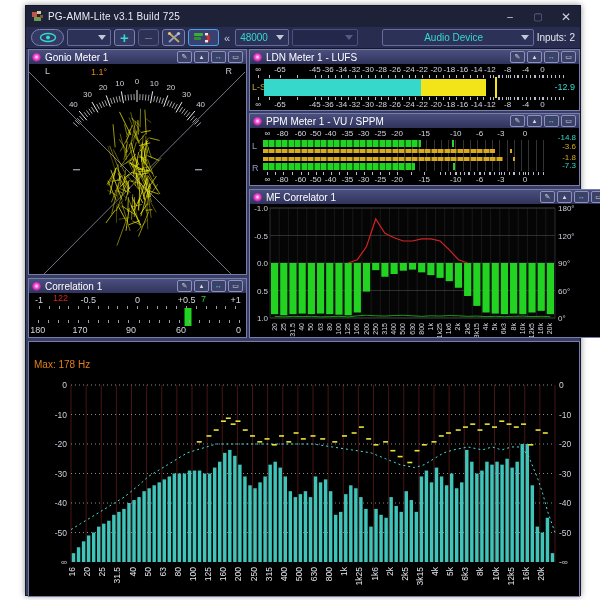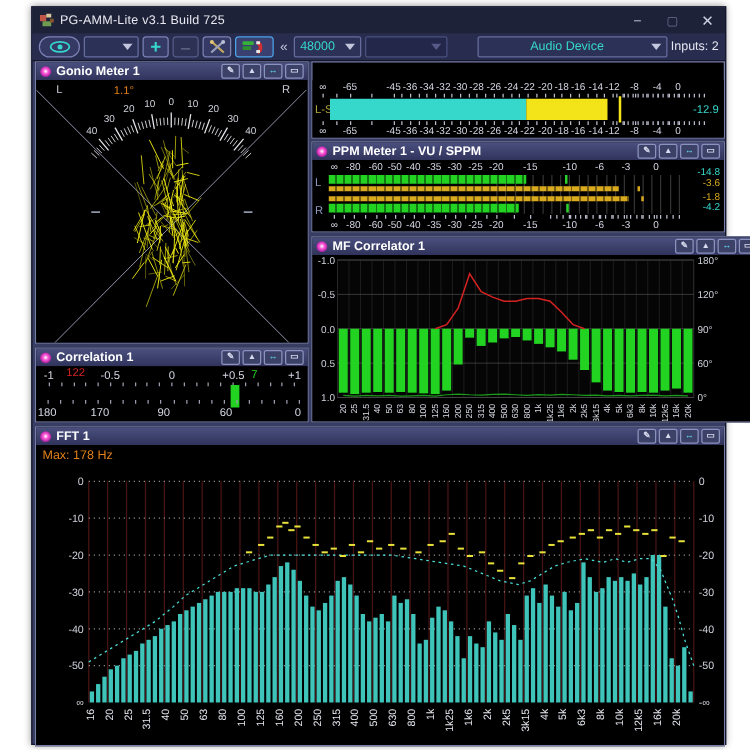--- a/index.html
+++ b/index.html
@@ -17,21 +17,21 @@
     display:flex;align-items:center;gap:3px;padding:0 5px;box-sizing:border-box;border-bottom:1px solid #14162a;}
   .tbtn{height:17px;background:#343a63;border:1px solid #7b82b4;border-radius:3px;
     display:flex;align-items:center;justify-content:center;color:#cfd2e2;box-sizing:border-box;}
   .drop{height:17px;background:#2c3158;border:1px solid #666d9e;border-radius:2px;display:flex;
     align-items:center;color:#36d8cc;font-size:10px;box-sizing:border-box;padding:0 4px;position:relative;}
   .drop .arr{margin-left:auto;width:0;height:0;border-left:4px solid transparent;
     border-right:4px solid transparent;border-top:5px solid #c3c7dd;}
   .drop.dis{background:#23274a;border-color:#4a5080;color:#555a86;}
   .panel{position:absolute;background:#000;border:1px solid #767da9;box-sizing:border-box;}
   .ptitle{height:14px;background:linear-gradient(#4a4f7e,#30345c);display:flex;align-items:center;
-    color:#fff;font-size:10px;font-weight:bold;padding:0 3px;gap:4px;border-bottom:1px solid #181a30;}
+    color:#fff;font-size:10px;font-weight:normal;padding:0 3px;gap:4px;border-bottom:1px solid #181a30;}
   .picon{width:9px;height:9px;border-radius:50%;
     background:radial-gradient(circle at 50% 45%,#ffffff 0%,#ff5ad6 30%,#b126a6 62%,rgba(20,0,20,0) 74%);}
   .pbtns{margin-left:auto;display:flex;gap:2px;}
   .pbtn{width:13px;height:10px;background:#3c4168;border:1px solid #8b92bd;border-radius:2px;
     color:#d7dbee;font-size:7px;line-height:9px;text-align:center;overflow:hidden;}
   .pbody{position:absolute;left:0;top:14px;right:0;bottom:0;background:#000;overflow:hidden;}
   .abs{position:absolute;}
   svg{display:block;}
 </style>
 </head>
@@ -407,20 +407,30 @@
           <div class="abs" style="left: calc(97%); top: 27px; width: 1px; height: 3px; background: rgb(154, 157, 174);"></div>
           <div class="abs" style="left: calc(4%); top: 32px; font-size: 9px; color: rgb(212, 214, 226); transform: translateX(-50%); white-space: nowrap;">180</div>
           <div class="abs" style="left: calc(23.5%); top: 32px; font-size: 9px; color: rgb(212, 214, 226); transform: translateX(-50%); white-space: nowrap;">170</div>
           <div class="abs" style="left: calc(47%); top: 32px; font-size: 9px; color: rgb(212, 214, 226); transform: translateX(-50%); white-space: nowrap;">90</div>
           <div class="abs" style="left: calc(70%); top: 32px; font-size: 9px; color: rgb(212, 214, 226); transform: translateX(-50%); white-space: nowrap;">60</div>
           <div class="abs" style="left: calc(96.5%); top: 32px; font-size: 9px; color: rgb(212, 214, 226); transform: translateX(-50%); white-space: nowrap;">0</div>
         </div>
   </div>
 
   <div class="panel" style="left:223px;top:43px;width:331px;height:62px;">
+    <div class="ptitle">
+          <span class="picon"></span>
+          <span>LDN Meter 1 - LUFS</span>
+          <span class="pbtns">
+            <span class="pbtn">✎</span>
+            <span class="pbtn">▴</span>
+            <span class="pbtn" style="color: rgb(95, 216, 232);">↔</span>
+            <span class="pbtn">▭</span>
+          </span>
+        </div>
     <div class="pbody" id="ldnBody">
           <div class="abs" style="left: calc(2.5%); top: 1px; font-size: 8px; color: rgb(212, 214, 226); transform: translateX(-50%); white-space: nowrap;">∞</div>
           <div class="abs" style="left: calc(9.1%); top: 1px; font-size: 8px; color: rgb(212, 214, 226); transform: translateX(-50%); white-space: nowrap;">-65</div>
           <div class="abs" style="left: calc(19.7%); top: 1px; font-size: 8px; color: rgb(212, 214, 226); transform: translateX(-50%); white-space: nowrap;">-45</div>
           <div class="abs" style="left: calc(23.7%); top: 1px; font-size: 8px; color: rgb(212, 214, 226); transform: translateX(-50%); white-space: nowrap;">-36</div>
           <div class="abs" style="left: calc(27.8%); top: 1px; font-size: 8px; color: rgb(212, 214, 226); transform: translateX(-50%); white-space: nowrap;">-34</div>
           <div class="abs" style="left: calc(31.8%); top: 1px; font-size: 8px; color: rgb(212, 214, 226); transform: translateX(-50%); white-space: nowrap;">-32</div>
           <div class="abs" style="left: calc(35.9%); top: 1px; font-size: 8px; color: rgb(212, 214, 226); transform: translateX(-50%); white-space: nowrap;">-30</div>
           <div class="abs" style="left: calc(39.9%); top: 1px; font-size: 8px; color: rgb(212, 214, 226); transform: translateX(-50%); white-space: nowrap;">-28</div>
           <div class="abs" style="left: calc(44.1%); top: 1px; font-size: 8px; color: rgb(212, 214, 226); transform: translateX(-50%); white-space: nowrap;">-26</div>
@@ -688,21 +698,21 @@
             <div class="abs" style="left: calc(65.7%); top: 47px; font-size: 8px; color: rgb(212, 214, 226); transform: translateX(-50%); white-space: nowrap;">-10</div>
             <div class="abs" style="left: calc(73.7%); top: 47px; font-size: 8px; color: rgb(212, 214, 226); transform: translateX(-50%); white-space: nowrap;">-6</div>
             <div class="abs" style="left: calc(80.8%); top: 47px; font-size: 8px; color: rgb(212, 214, 226); transform: translateX(-50%); white-space: nowrap;">-3</div>
             <div class="abs" style="left: calc(88.9%); top: 47px; font-size: 8px; color: rgb(212, 214, 226); transform: translateX(-50%); white-space: nowrap;">0</div>
           </div>
           <div class="abs" style="left: 2px; top: 13px; color: rgb(142, 154, 192); font-size: 9px;">L</div>
           <div class="abs" style="left: 2px; top: 35px; color: rgb(142, 154, 192); font-size: 9px;">R</div>
           <div class="abs" style="right: 3px; top: 5px; font-size: 8px; color: rgb(54, 216, 204);">-14.8</div>
           <div class="abs" style="right: 3px; top: 14px; font-size: 8px; color: rgb(217, 169, 30);">-3.6</div>
           <div class="abs" style="right: 3px; top: 25px; font-size: 8px; color: rgb(217, 169, 30);">-1.8</div>
-          <div class="abs" style="right: 3px; top: 33px; font-size: 8px; color: rgb(54, 216, 204);">-4.2</div>
+          <div class="abs" style="right: 3px; top: 33px; font-size: 8px; color: rgb(54, 216, 204);">-7.3</div>
         </div>
   </div>
 
   <div class="panel" style="left:223px;top:183px;width:361px;height:149px;">
     <div class="ptitle">
           <span class="picon"></span>
           <span>MF Correlator 1</span>
           <span class="pbtns">
             <span class="pbtn">✎</span>
             <span class="pbtn">▴</span>
@@ -822,30 +832,20 @@
             <text x="265.6516129032258" y="119" fill="#d8dae4" font-size="7px" text-anchor="end" transform="rotate(-90 265.6516129032258 119)" font-family="&quot;Liberation Sans&quot;,sans-serif">8k</text>
             <text x="274.8451612903226" y="119" fill="#d8dae4" font-size="7px" text-anchor="end" transform="rotate(-90 274.8451612903226 119)" font-family="&quot;Liberation Sans&quot;,sans-serif">10k</text>
             <text x="284.0387096774193" y="119" fill="#d8dae4" font-size="7px" text-anchor="end" transform="rotate(-90 284.0387096774193 119)" font-family="&quot;Liberation Sans&quot;,sans-serif">12k5</text>
             <text x="293.2322580645161" y="119" fill="#d8dae4" font-size="7px" text-anchor="end" transform="rotate(-90 293.2322580645161 119)" font-family="&quot;Liberation Sans&quot;,sans-serif">16k</text>
             <text x="302.4258064516129" y="119" fill="#d8dae4" font-size="7px" text-anchor="end" transform="rotate(-90 302.4258064516129 119)" font-family="&quot;Liberation Sans&quot;,sans-serif">20k</text>
           </svg>
         </div>
   </div>
 
   <div class="panel" style="left:2px;top:335px;width:552px;height:256px;">
-    <div class="ptitle">
-          <span class="picon"></span>
-          <span>FFT 1</span>
-          <span class="pbtns">
-            <span class="pbtn">✎</span>
-            <span class="pbtn">▴</span>
-            <span class="pbtn" style="color: rgb(95, 216, 232);">↔</span>
-            <span class="pbtn">▭</span>
-          </span>
-        </div>
     <div class="pbody" id="fftBody">
       <div class="abs" style="left:5px;top:3px;font-size:10px;color:#e08018;">Max: 178 Hz</div>
     <svg width="548" height="240" style="position: absolute; left: 0px; top: 0px;">
             <line x1="42" y1="29" x2="42" y2="206" stroke="#491414" stroke-width="1"></line>
             <line x1="57.125" y1="29" x2="57.125" y2="206" stroke="#491414" stroke-width="1"></line>
             <line x1="72.25" y1="29" x2="72.25" y2="206" stroke="#491414" stroke-width="1"></line>
             <line x1="87.375" y1="29" x2="87.375" y2="206" stroke="#491414" stroke-width="1"></line>
             <line x1="102.5" y1="29" x2="102.5" y2="206" stroke="#491414" stroke-width="1"></line>
             <line x1="117.625" y1="29" x2="117.625" y2="206" stroke="#491414" stroke-width="1"></line>
             <line x1="132.75" y1="29" x2="132.75" y2="206" stroke="#491414" stroke-width="1"></line>

